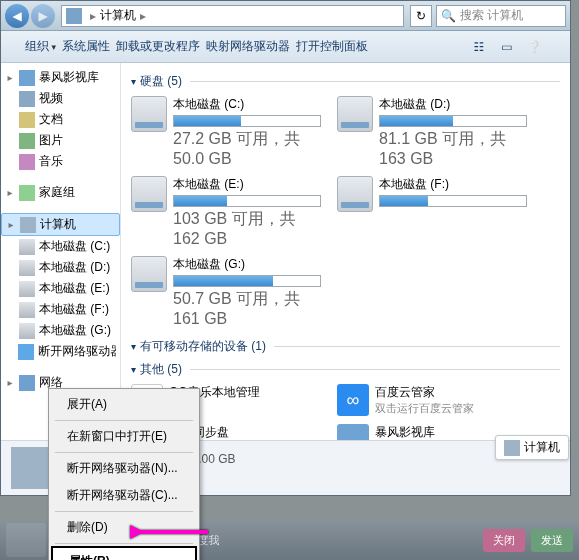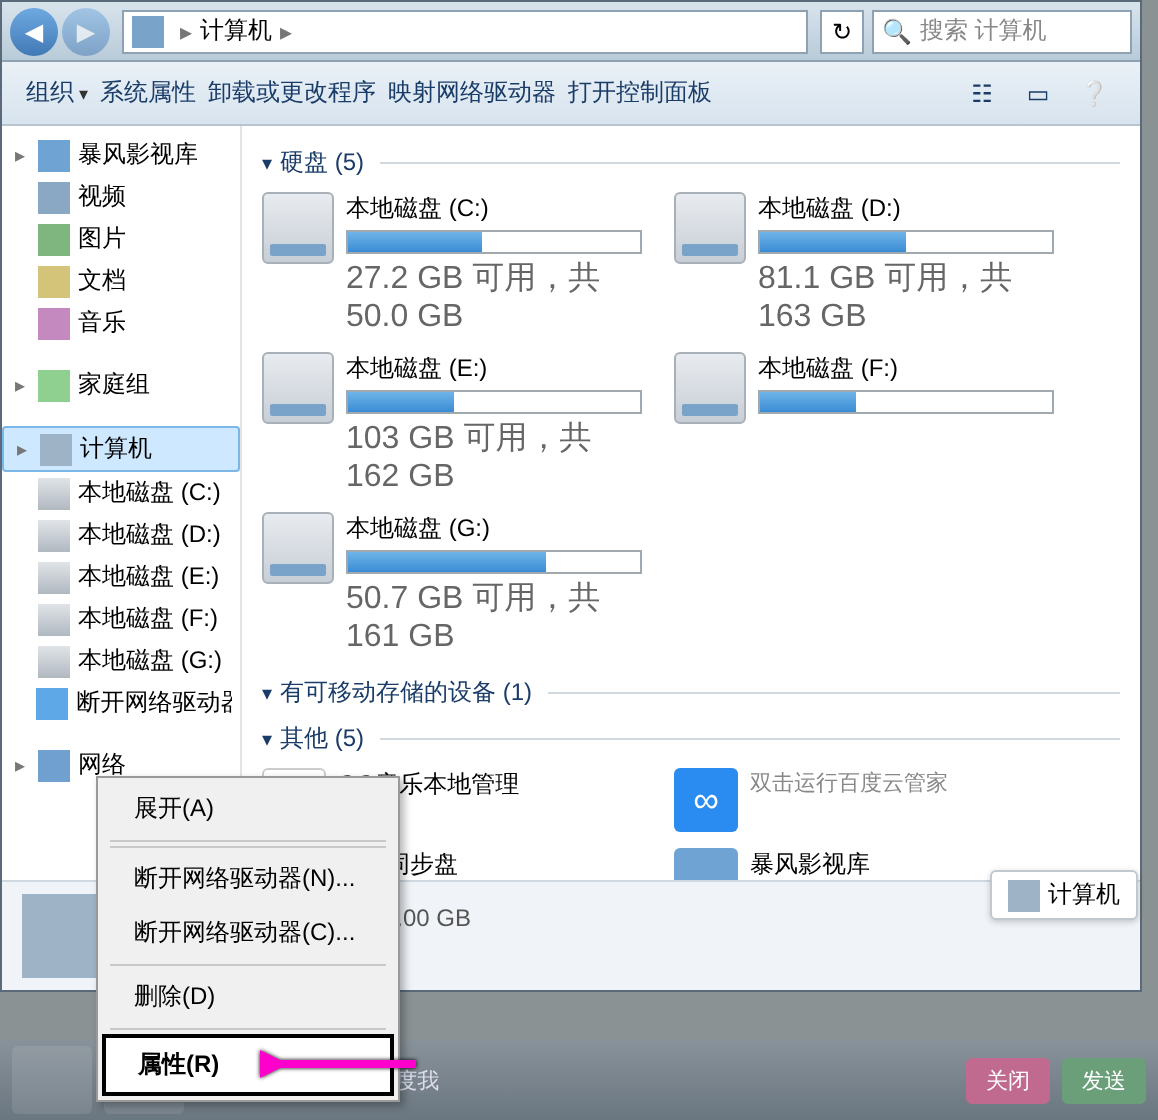--- a/index.html
+++ b/index.html
@@ -9,21 +9,21 @@
 .nav-btn{width:24px;height:24px;border-radius:50%;background:linear-gradient(#6fa9e1,#4179b5);display:flex;align-items:center;justify-content:center;color:#fff;margin-right:2px}
 .nav-btn.disabled{opacity:.5}
 .breadcrumb{flex:1;height:22px;background:#fff;border:1px solid #8fa2b3;margin:0 4px;display:flex;align-items:center;padding:0 4px}
 .bc-icon{width:16px;height:16px;background:#7aa3c9;margin-right:4px}
 .bc-sep{margin:0 4px;color:#777}
 .refresh-btn{width:22px;height:22px;background:#fff;border:1px solid #8fa2b3;display:flex;align-items:center;justify-content:center;margin-left:2px}
 .searchbox{width:130px;height:22px;background:#fff;border:1px solid #8fa2b3;margin-left:4px;display:flex;align-items:center;padding:0 4px;color:#888}
 .search-icon{margin-right:4px}
 .menubar{height:22px;background:linear-gradient(#f8f9fb,#e9edf1);border-bottom:1px solid #d0d6dc;display:flex;align-items:center;padding:0 2px}
 .menubar span{padding:0 6px;cursor:default}
-.toolbar{height:32px;background:linear-gradient(#eaf1f7,#d7e3ee);border-bottom:1px solid #b8c5d1;display:flex;align-items:center;padding:0 12px;gap:6px}
+.toolbar{height:32px;background:linear-gradient(#eaf1f7,#d7e3ee);border-bottom:1px solid #b8c5d1;display:flex;align-items:center;padding:0 24px;gap:6px}
 .tool-link{color:#1a3c68;cursor:default}
 .tool-drop::after{content:" ▾";font-size:9px;color:#333}
 .tool-spacer{flex:1}
 .tool-icon{width:22px;height:22px;display:flex;align-items:center;justify-content:center;color:#1a3c68}
 .body{flex:1;display:flex;overflow:hidden}
 .sidebar{width:120px;background:#fff;border-right:1px solid #e0e4e8;overflow-y:auto;padding:4px 0}
 .tree-item{display:flex;align-items:center;padding:2px 4px;gap:4px;cursor:default}
 .tree-item.sel{background:#cde8ff;border:1px solid #7ab6e8;border-radius:2px}
 .tree-indent{width:10px;text-align:center;color:#777;font-size:10px}
 .tree-icon{width:16px;height:16px;flex-shrink:0}
@@ -110,27 +110,27 @@
           <span class="tree-icon ico-lib"></span>
           <span class="tree-label">暴风影视库</span>
         </div>
         <div class="tree-item">
           <span class="tree-indent"></span>
           <span class="tree-icon ico-vid"></span>
           <span class="tree-label">视频</span>
         </div>
         <div class="tree-item">
           <span class="tree-indent"></span>
+          <span class="tree-icon ico-doc"></span>
+          <span class="tree-label">文档</span>
+        </div>
+        <div class="tree-item">
+          <span class="tree-indent"></span>
           <span class="tree-icon ico-pic"></span>
           <span class="tree-label">图片</span>
-        </div>
-        <div class="tree-item">
-          <span class="tree-indent"></span>
-          <span class="tree-icon ico-doc"></span>
-          <span class="tree-label">文档</span>
         </div>
         <div class="tree-item">
           <span class="tree-indent"></span>
           <span class="tree-icon ico-mus"></span>
           <span class="tree-label">音乐</span>
         </div>
         <div style="height: 10px;"></div>
         <div class="tree-item">
           <span class="tree-indent">▸</span>
           <span class="tree-icon ico-hg"></span>
@@ -252,20 +252,21 @@
       <div class="drive-grid" id="other-grid">
           <div class="drive">
             <div class="item-icon ico-file"></div>
             <div class="item-text">
               <span>QQ音乐本地管理</span>
             </div>
           </div>
           <div class="drive">
             <div class="item-icon ico-baidu">∞</div>
             <div class="item-text">
+              <span>百度云管家</span>
               <span class="item-sub">双击运行百度云管家</span>
             </div>
           </div>
           <div class="drive">
             <div class="item-icon ico-cloud"></div>
             <div class="item-text">
               <span>度云同步盘</span>
             </div>
           </div>
           <div class="drive">
@@ -292,20 +293,21 @@
 </div>
 
 <div class="side-badge">
   <div class="side-badge-icon"></div>
   <span>计算机</span>
 </div>
 
 <div class="ctxmenu">
   <div class="ctx-item">展开(A)</div>
   <div class="ctx-sep"></div>
+  <div class="ctx-item">在新窗口中打开(E)</div>
   <div class="ctx-sep"></div>
   <div class="ctx-item">断开网络驱动器(N)...</div>
   <div class="ctx-item">断开网络驱动器(C)...</div>
   <div class="ctx-sep"></div>
   <div class="ctx-item">删除(D)</div>
   <div class="ctx-sep"></div>
   <div class="ctx-item hl">属性(R)</div>
 </div>
 
 <div class="arrow">

